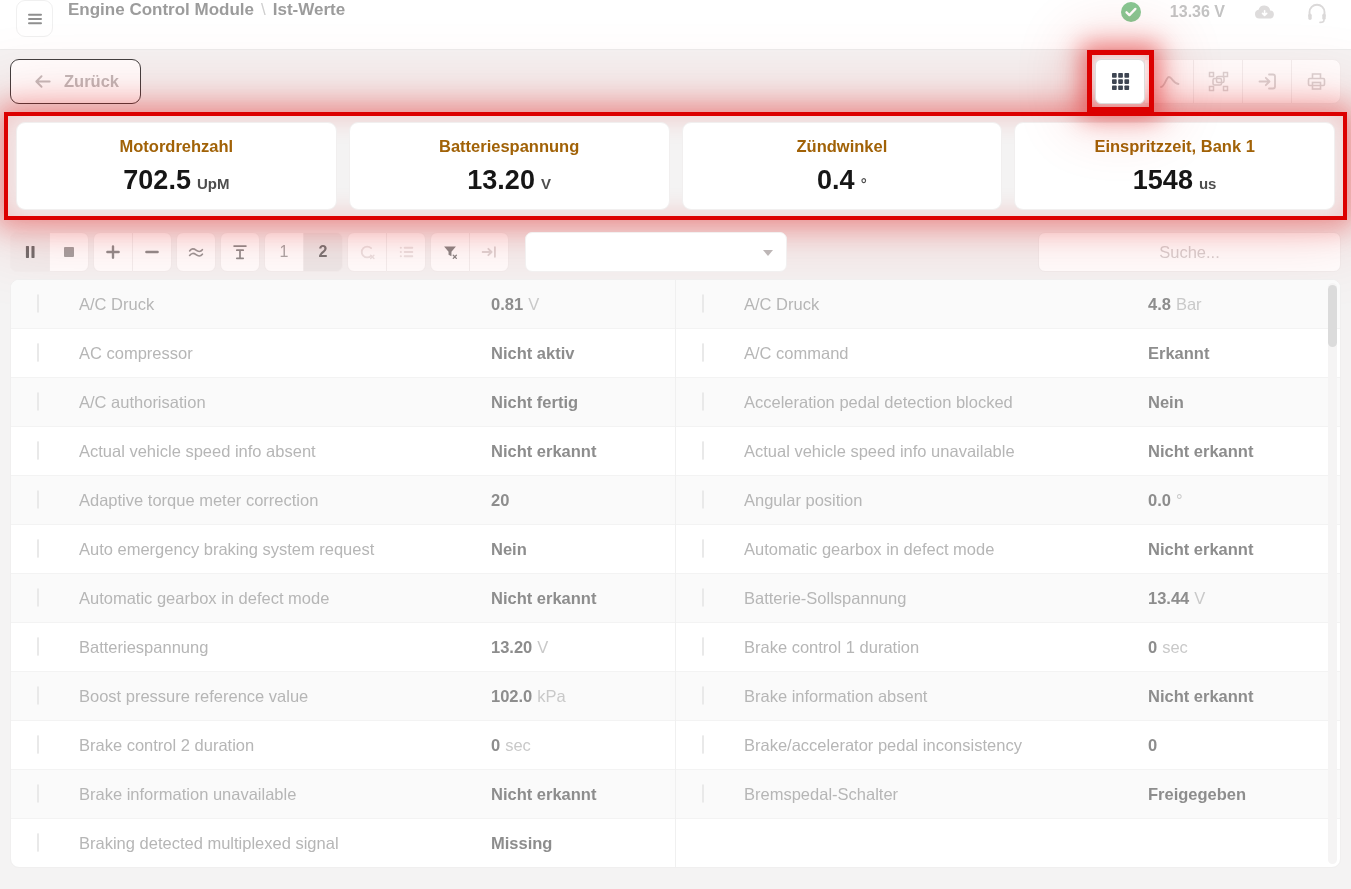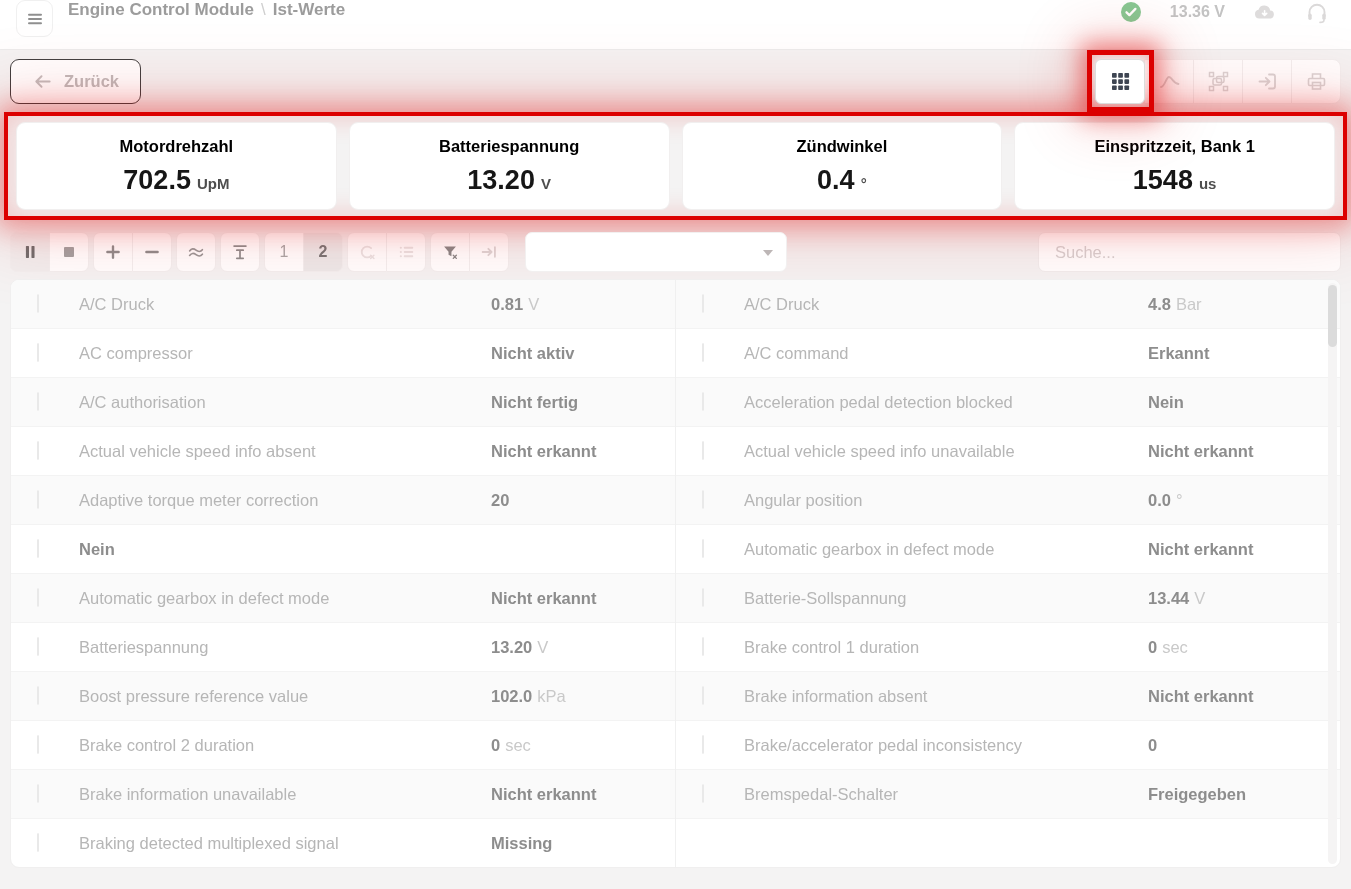--- a/index.html
+++ b/index.html
@@ -25,36 +25,36 @@
   .view-btn:first-child{border-radius:8px 0 0 8px;}
   .view-btn.last{border-radius:0 8px 8px 0;}
   .view-btn.active{border:1px solid #dcdcdc;border-radius:6px;position:relative;z-index:2;}
   .red-wrap{position:relative;z-index:6;}
   .red-wrap::after{content:'';position:absolute;inset:-9px -9px -8px -9px;border:5px solid #dc0000;pointer-events:none;
     box-shadow:0 0 22px 6px rgba(220,0,0,.45), 0 0 60px 14px rgba(220,0,0,.16), inset 0 0 12px rgba(220,0,0,.28);}
   
   .cards-ann{position:relative;margin:0 4px;border:4px solid #dc0000;padding:6px 8px;display:flex;gap:12px;
     box-shadow:0 0 26px 7px rgba(220,10,10,.38), 0 0 75px 20px rgba(220,10,10,.14), inset 0 0 26px 3px rgba(220,10,10,.17);}
   .card{flex:1;background:#fff;border:1px solid #f1efef;border-radius:9px;height:88px;text-align:center;padding-top:14px;}
-  .card-label{font-size:16.5px;font-weight:600;color:#000000;}
+  .card-label{font-size:16.5px;font-weight:600;color:#a16207;}
   .card-value{margin-top:11px;font-size:27px;font-weight:700;color:#161616;line-height:1;}
   .card-unit{font-size:15px;font-weight:700;color:#4e4e4e;margin-left:6px;}
   
   .list-toolbar{margin:12px 10px 0;height:40px;display:flex;align-items:center;}
   .tgroup{display:flex;margin-right:4px;}
   .tbtn{width:40px;height:40px;background:#fff;border:1px solid #f2f0f0;margin-left:-1px;display:flex;align-items:center;justify-content:center;cursor:pointer;font-family:inherit;font-size:16px;color:#a9a9a9;}
   .tgroup .tbtn:first-child{border-radius:7px 0 0 7px;margin-left:0;}
   .tgroup .tbtn:last-child{border-radius:0 7px 7px 0;}
   .tgroup .tbtn.only{border-radius:7px;}
   .tbtn.pressed{background:#f1efef;}
   .tbtn.sel{background:#eceaea;color:#777;font-weight:600;}
   .tbtn.disabled{cursor:default;}
   .dropdown{width:262px;height:40px;margin-left:12px;background:#fff;border:1px solid #f2f0f0;border-radius:7px;position:relative;cursor:pointer;}
   .caret{position:absolute;right:13px;top:17px;width:0;height:0;border-left:5px solid transparent;border-right:5px solid transparent;border-top:6px solid #bdb6b6;}
-  .search{margin-left:auto;width:303px;height:40px;background:#fff;border:1px solid #f0eeee;border-radius:7px;padding:0 16px;font-size:16.5px;font-family:inherit;color:#404040;}
+  .search{margin-left:auto;width:303px;height:40px;background:#fff;border:1px solid #f0eeee;border-radius:7px;padding:0 16px;font-size:16.5px;font-family:inherit;color:#404040;text-align:center;}
   .search::placeholder{color:#d7d2d2;}
   
   .table-card{margin:7px 10px 0;height:589px;background:#fff;border:1px solid #f0efef;border-radius:9px;display:flex;position:relative;overflow:hidden;}
   .tcol{flex:1;}
   .tcol.left{border-right:1px solid #f0f0f0;}
   .trow{height:49px;display:grid;align-items:center;padding-left:26px;border-bottom:1px solid #f3f3f3;}
   .tcol.left .trow{grid-template-columns:42px 1fr 184px;}
   .tcol.right .trow{grid-template-columns:42px 1fr 192px;}
   .trow:nth-child(odd){background:#fafafa;}
   .cb{width:18px;height:18px;border:1px solid #e9e9e9;border-radius:5px;background:#fff;cursor:pointer;}
@@ -284,20 +284,21 @@
   </div>
 
   <div class="trow">
     <span class="cbwrap"><span class="cb"></span></span>
     <span class="pname">Adaptive torque meter correction</span>
     <span class="pval"><span class="pval-v">20</span><span class="pval-u"></span></span>
   </div>
 
   <div class="trow">
     <span class="cbwrap"><span class="cb"></span></span>
+    <span class="pname">Auto emergency braking system request</span>
     <span class="pval"><span class="pval-v">Nein</span><span class="pval-u"></span></span>
   </div>
 
   <div class="trow">
     <span class="cbwrap"><span class="cb"></span></span>
     <span class="pname">Automatic gearbox in defect mode</span>
     <span class="pval"><span class="pval-v">Nicht erkannt</span><span class="pval-u"></span></span>
   </div>
 
   <div class="trow">

